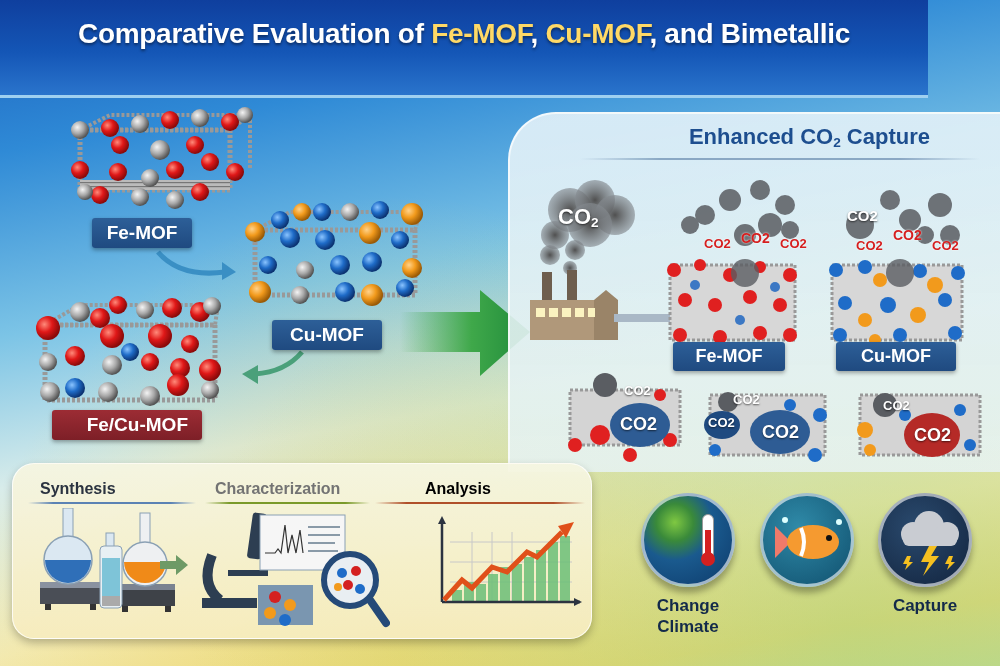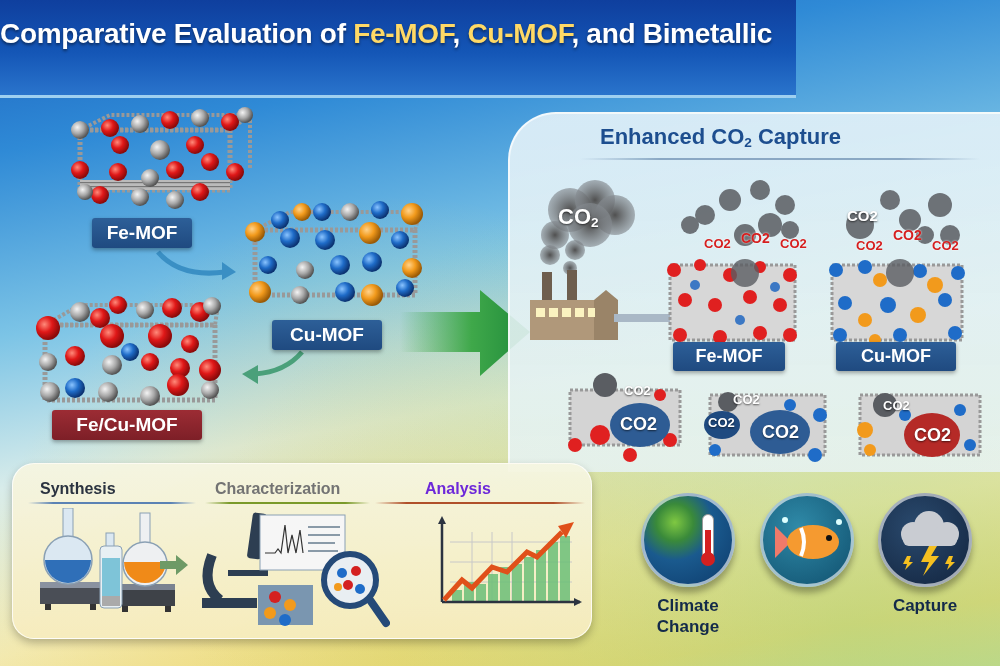--- a/index.html
+++ b/index.html
@@ -9,52 +9,53 @@
     font-family: "Liberation Sans", "DejaVu Sans", sans-serif;
     background: linear-gradient(170deg, #1a5fbe 0%, #2f8ad6 18%, #7cc4e6 40%, #d8ecea 58%, #f3eab2 78%, #e9d97a 92%, #c8dc94 100%);
   }
   .bg-overlay {
     position: absolute; inset: 0;
     background: radial-gradient(ellipse at 85% 95%, rgba(170,210,120,0.55), transparent 55%),
                 radial-gradient(ellipse at 40% 100%, rgba(240,210,90,0.5), transparent 50%);
   }
   
   .header {
-    position: absolute; left: 0; top: 0; width: 796px; height: 98px;
+    position: absolute; left: 0; top: 0; width: 928px; height: 98px;
     background: linear-gradient(180deg, #0f3f9e 0%, #1456b6 55%, #2a74cc 100%);
     border-bottom: 3px solid #9fd0f0;
+    text-align: center;
     padding-top: 16px;
   }
   .title-line {
     color: #ffffff; font-weight: bold; font-size: 28px; line-height: 36px;
     text-shadow: 0 2px 3px rgba(0,0,0,0.45);
     letter-spacing: -0.3px;
   }
   .hl { color: #ffd966; }
   sub { font-size: 0.62em; vertical-align: -0.25em; line-height: 0; }
   .label-box {
     position: absolute;
     color: #fff; font-weight: bold; font-size: 19px;
     padding: 4px 14px; border-radius: 3px;
     box-shadow: 0 2px 4px rgba(0,0,0,0.35);
     text-align: center;
   }
   .label-blue { background: linear-gradient(180deg, #2d5f98, #1f4a80); }
-  .label-red { background: linear-gradient(180deg, #9c2c34, #7d1f27); }
+  .label-red { background: linear-gradient(180deg, #9c2c34, #7d1f27); text-align: right; }
 
   
   .capture-panel {
     position: absolute; left: 508px; top: 112px; width: 500px; height: 360px;
     background: linear-gradient(180deg, rgba(225,240,248,0.92) 0%, rgba(230,242,240,0.9) 100%);
     border-top-left-radius: 48px;
     border-left: 2px solid rgba(255,255,255,0.7);
     border-top: 2px solid rgba(255,255,255,0.7);
   }
   .capture-title {
-    position: absolute; left: 600px; top: 124px; width: 330px; text-align: left;
+    position: absolute; left: 600px; top: 124px; width: 330px; text-align: right;
     color: #1d4e8f; font-weight: bold; font-size: 22px;
   }
   .capture-rule {
     position: absolute; left: 580px; top: 158px; width: 400px; height: 2px;
     background: linear-gradient(90deg, transparent, #8aa8c4 20%, #8aa8c4 80%, transparent);
   }
 
   
   .workflow {
     position: absolute; left: 12px; top: 463px; width: 580px; height: 176px;
@@ -405,21 +406,21 @@
 <div class="co2-white" style="left:708px;top:415px;font-size:13px">CO2</div>
 <div class="co2-white" style="left:762px;top:422px;font-size:18px">CO2</div>
 <div class="co2-white" style="left:883px;top:398px;font-size:13px">CO2</div>
 <div class="co2-white" style="left:914px;top:425px;font-size:18px">CO2</div>
 
 <div class="workflow"></div>
 <div class="wf-heading" style="left:40px;top:480px;width:130px"><span style="color:#2b3340">Synthesis</span></div>
 <div class="wf-rule" style="left:28px;top:502px;width:168px;background:linear-gradient(90deg,transparent,#5b82b4 15%,#5b82b4 85%,transparent)"></div>
 <div class="wf-heading" style="left:215px;top:480px;width:180px"><span style="color:#737373">Characterization</span></div>
 <div class="wf-rule" style="left:205px;top:502px;width:165px;background:linear-gradient(90deg,transparent,#7a9a2a 15%,#7a9a2a 85%,transparent)"></div>
-<div class="wf-heading" style="left:425px;top:480px;width:130px"><span style="color:#6d28d9">Analysis</span></div>
+<div class="wf-heading" style="left:425px;top:480px;width:130px"><span style="color:#000000">Analysis</span></div>
 <div class="wf-rule" style="left:375px;top:502px;width:210px;background:linear-gradient(90deg,transparent,#b0502a 15%,#b0502a 85%,transparent)"></div>
 
 <svg class="abs" style="left:30px;top:508px" width="170" height="115">
   <rect x="10" y="78" width="60" height="18" fill="#4a4e56"></rect>
     <rect x="10" y="74" width="60" height="6" fill="#8a92a0"></rect>
   <rect x="15" y="96" width="6" height="6" fill="#333"></rect>
     <rect x="60" y="96" width="6" height="6" fill="#333"></rect>
   <rect x="85" y="80" width="60" height="18" fill="#3e4248"></rect>
     <rect x="85" y="76" width="60" height="6" fill="#7a8290"></rect>
   <rect x="92" y="98" width="6" height="6" fill="#333"></rect>
@@ -495,22 +496,22 @@
   <polygon points="126,14 142,10 134,26" fill="#e0501a"></polygon>
 </svg>
 
 <div class="impact" style="left:623px;top:493px">
   <div class="impact-icon" style="background:radial-gradient(circle at 35% 30%, #7fc842 0%, #3a8a3a 22%, #1a5a8e 45%, #0d3a6a 100%)">
     <div class="abs" style="left:58px;top:18px;width:12px;height:46px;border-radius:6px;background:#fff;border:1px solid #999"></div>
     <div class="abs" style="left:61px;top:34px;width:6px;height:24px;background:#d42020"></div>
     <div class="abs" style="left:57px;top:56px;width:14px;height:14px;border-radius:50%;background:#d42020"></div>
   </div>
   <div class="impact-label">
+      <div>Change</div>
       <div>Climate</div>
-      <div>Change</div>
     </div>
 </div>
 <div class="impact" style="left:742px;top:493px">
   <div class="impact-icon" style="background:radial-gradient(circle at 40% 35%, #2f8aa8, #10506e)">
     <svg class="abs" style="left:10px;top:20px" width="74" height="54">
       <polygon points="2,10 18,26 2,42" fill="#f07a6a"></polygon>
       <ellipse cx="40" cy="26" rx="26" ry="17" fill="#f59a30"></ellipse>
       <path d="M28 12 Q34 26 28 40" stroke="#fff" stroke-width="4" fill="none"></path>
       <circle cx="56" cy="22" r="3" fill="#111"></circle>
       <circle cx="12" cy="4" r="3" fill="#dff"></circle>

